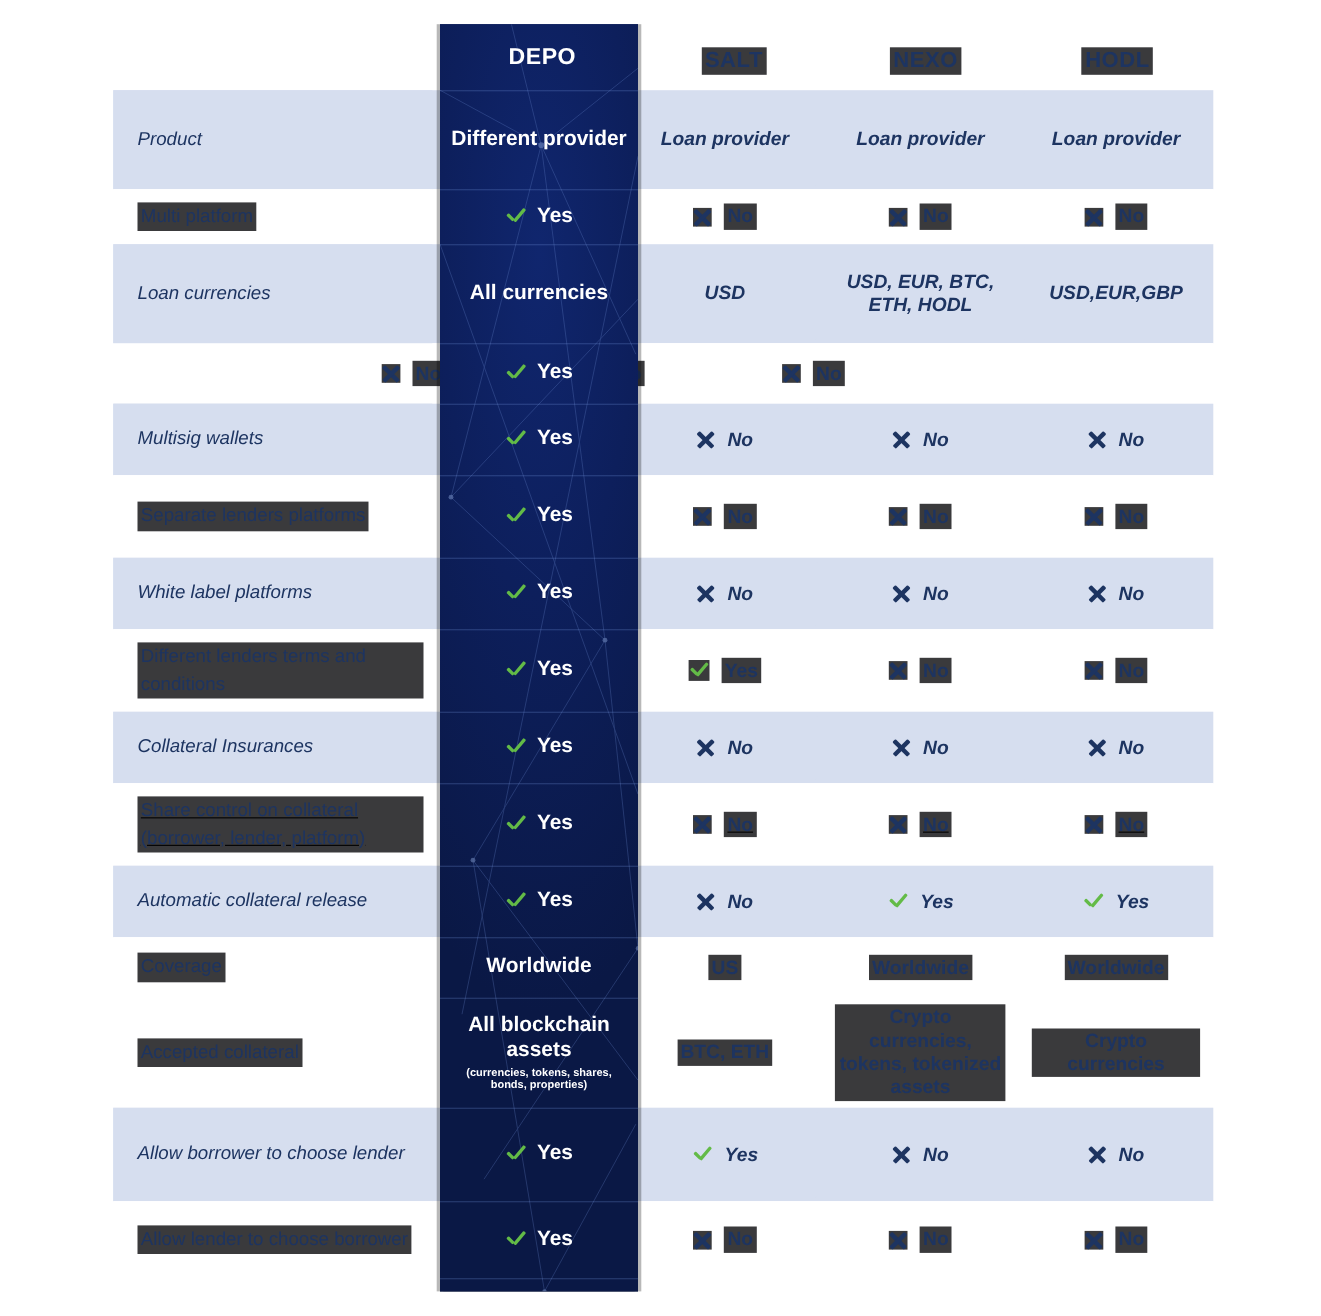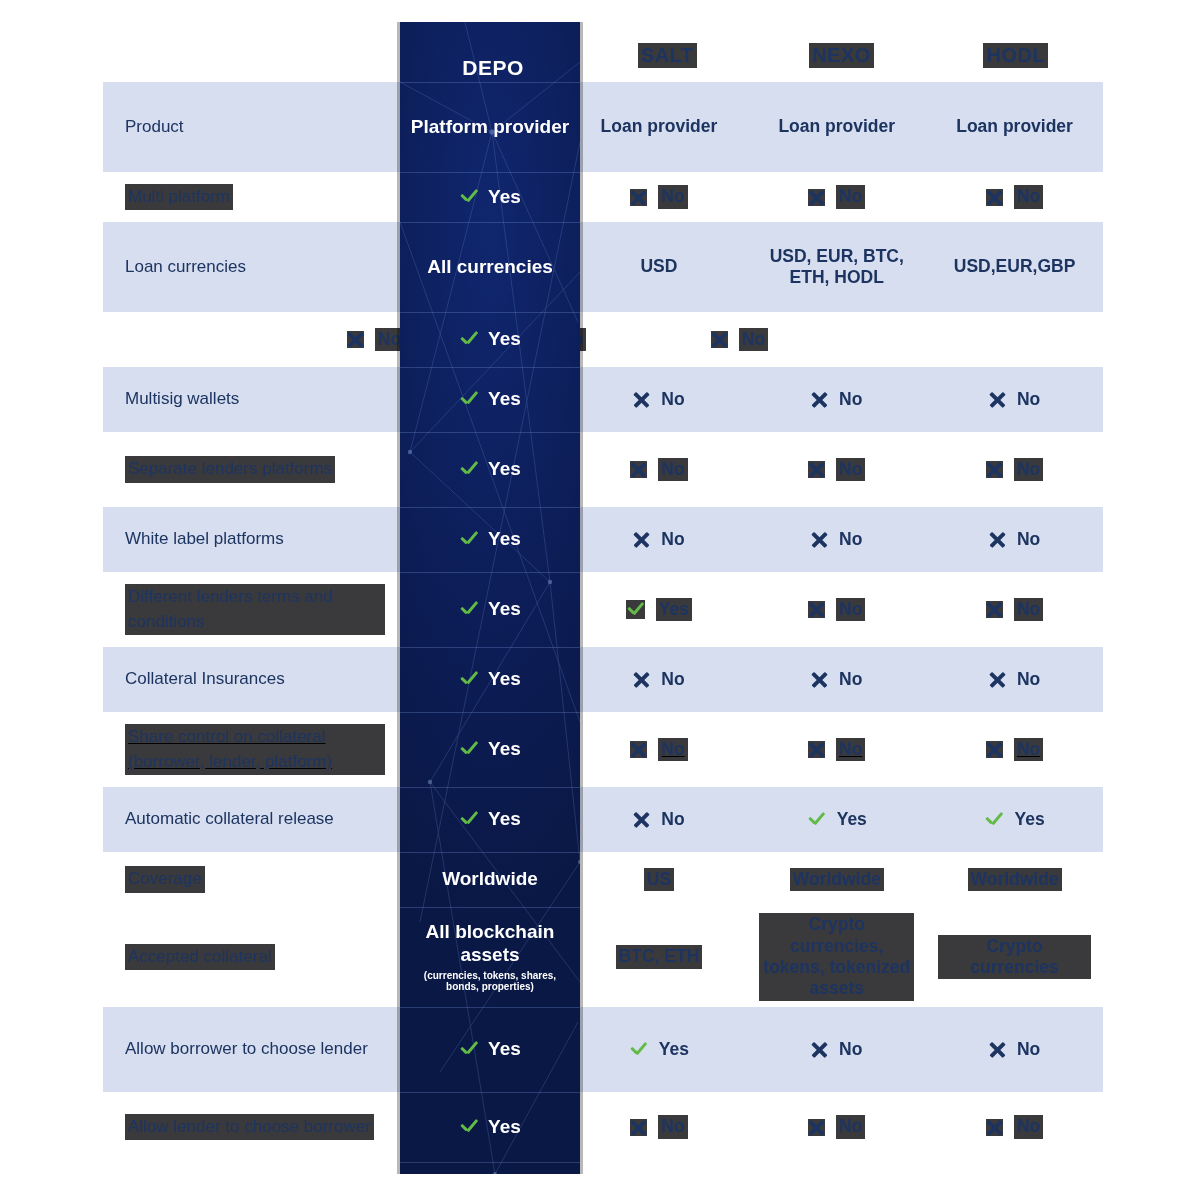--- a/index.html
+++ b/index.html
@@ -20,21 +20,21 @@
   
   .tbl {
     position: absolute;
     left: 103px;
     top: 82px;
     width: 1000px;
     border-collapse: separate;
     border-spacing: 0;
   }
   .tbl .row { display: flex; width: 1000px; }
-  .row.light { background: #d6deef; }
+  .row.light { background: #d6deef; font-style: italic; }
   .row.white { background: #ffffff; }
 
   .cell {
     display: flex;
     align-items: center;
     justify-content: center;
     text-align: center;
     color: #1d3461;
     font-weight: bold;
     font-size: 17.5px;
@@ -505,26 +505,26 @@
       </g>
       <g fill="#9ab4e8" opacity="0.75">
         <circle cx="92" cy="110" r="2.6"></circle>
         <circle cx="10" cy="430" r="2.2"></circle>
         <circle cx="150" cy="560" r="2.2"></circle>
         <circle cx="30" cy="760" r="2.2"></circle>
         <circle cx="180" cy="840" r="2"></circle>
         <circle cx="95" cy="1152" r="2"></circle>
       </g>
     </svg>
-  <div class="depo-cell head" style="top: 16px; height: 60px; padding-left: 16px;">
+  <div class="depo-cell head" style="top: 0px; height: 60px; padding-left: 16px;">
         <div>DEPO</div>
       </div>
       <div class="rowline" style="top: 60px;"></div>
       <div class="depo-cell" style="top: 60px; height: 90px;">
-        <div>Platform provider</div>
+        <div>Different provider</div>
       </div>
       <div class="rowline" style="top: 150px;"></div>
       <div class="depo-cell" style="top: 150px; height: 50px;">
         <span class="depo-yes">
           <span class="tick"></span>
           <span>Yes</span>
         </span>
       </div>
       <div class="rowline" style="top: 200px;"></div>
       <div class="depo-cell" style="top: 200px; height: 90px;">

